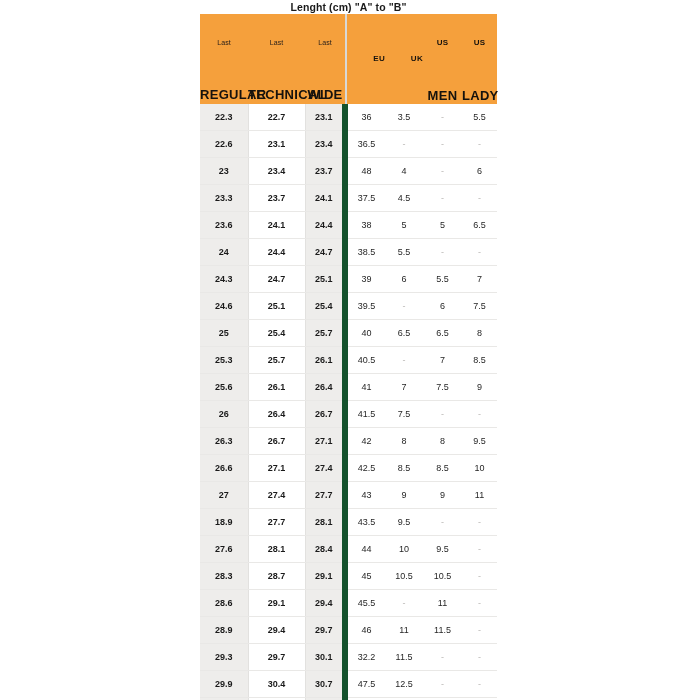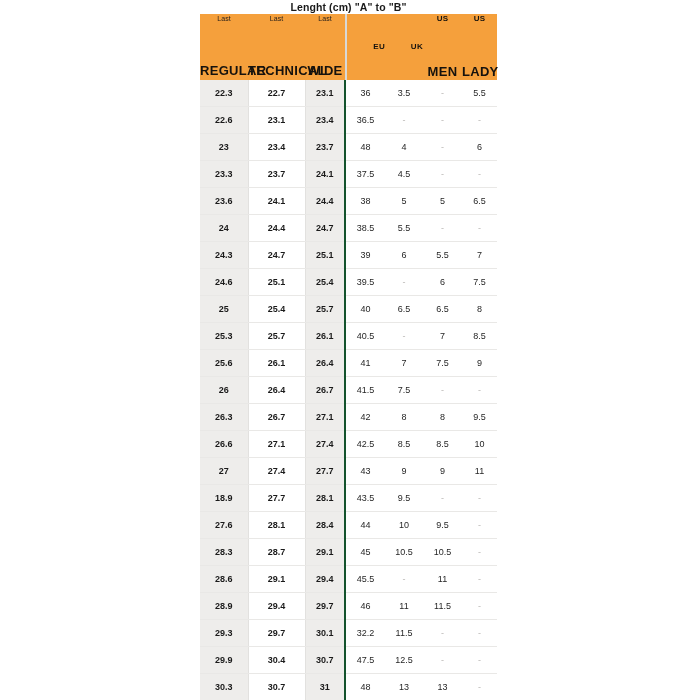--- a/index.html
+++ b/index.html
@@ -71,20 +71,21 @@
     text-align: center;
     border: none;
     line-height: 1.25;
   }
   thead th .hdr-sub {
     display: block;
     font-size: 7px;
     font-weight: normal;
     color: #2a211a;
     letter-spacing: 0.1px;
+    margin-top: 24px;
   }
   thead th .hdr-main {
     display: block;
     font-size: 13px;
     font-weight: bold;
     letter-spacing: 0.3px;
     margin-top: 40px;
   }
   thead th .hdr-one {
     display: block;
@@ -120,21 +121,21 @@
   td.shade {
     background: #eeedeb;
   }
   td.plain {
     background: #ffffff;
   }
   td.vline {
     border-right: 1px solid #e2e1df;
   }
   td.thick-left {
-    border-left: 2px solid #14532d;
+    border-left: 6px solid #14532d;
   }
 
   
   td.std-col {
     font-weight: normal;
     font-size: 9px;
     color: #262626;
   }
   td.empty {
     color: #b9b7b4;

